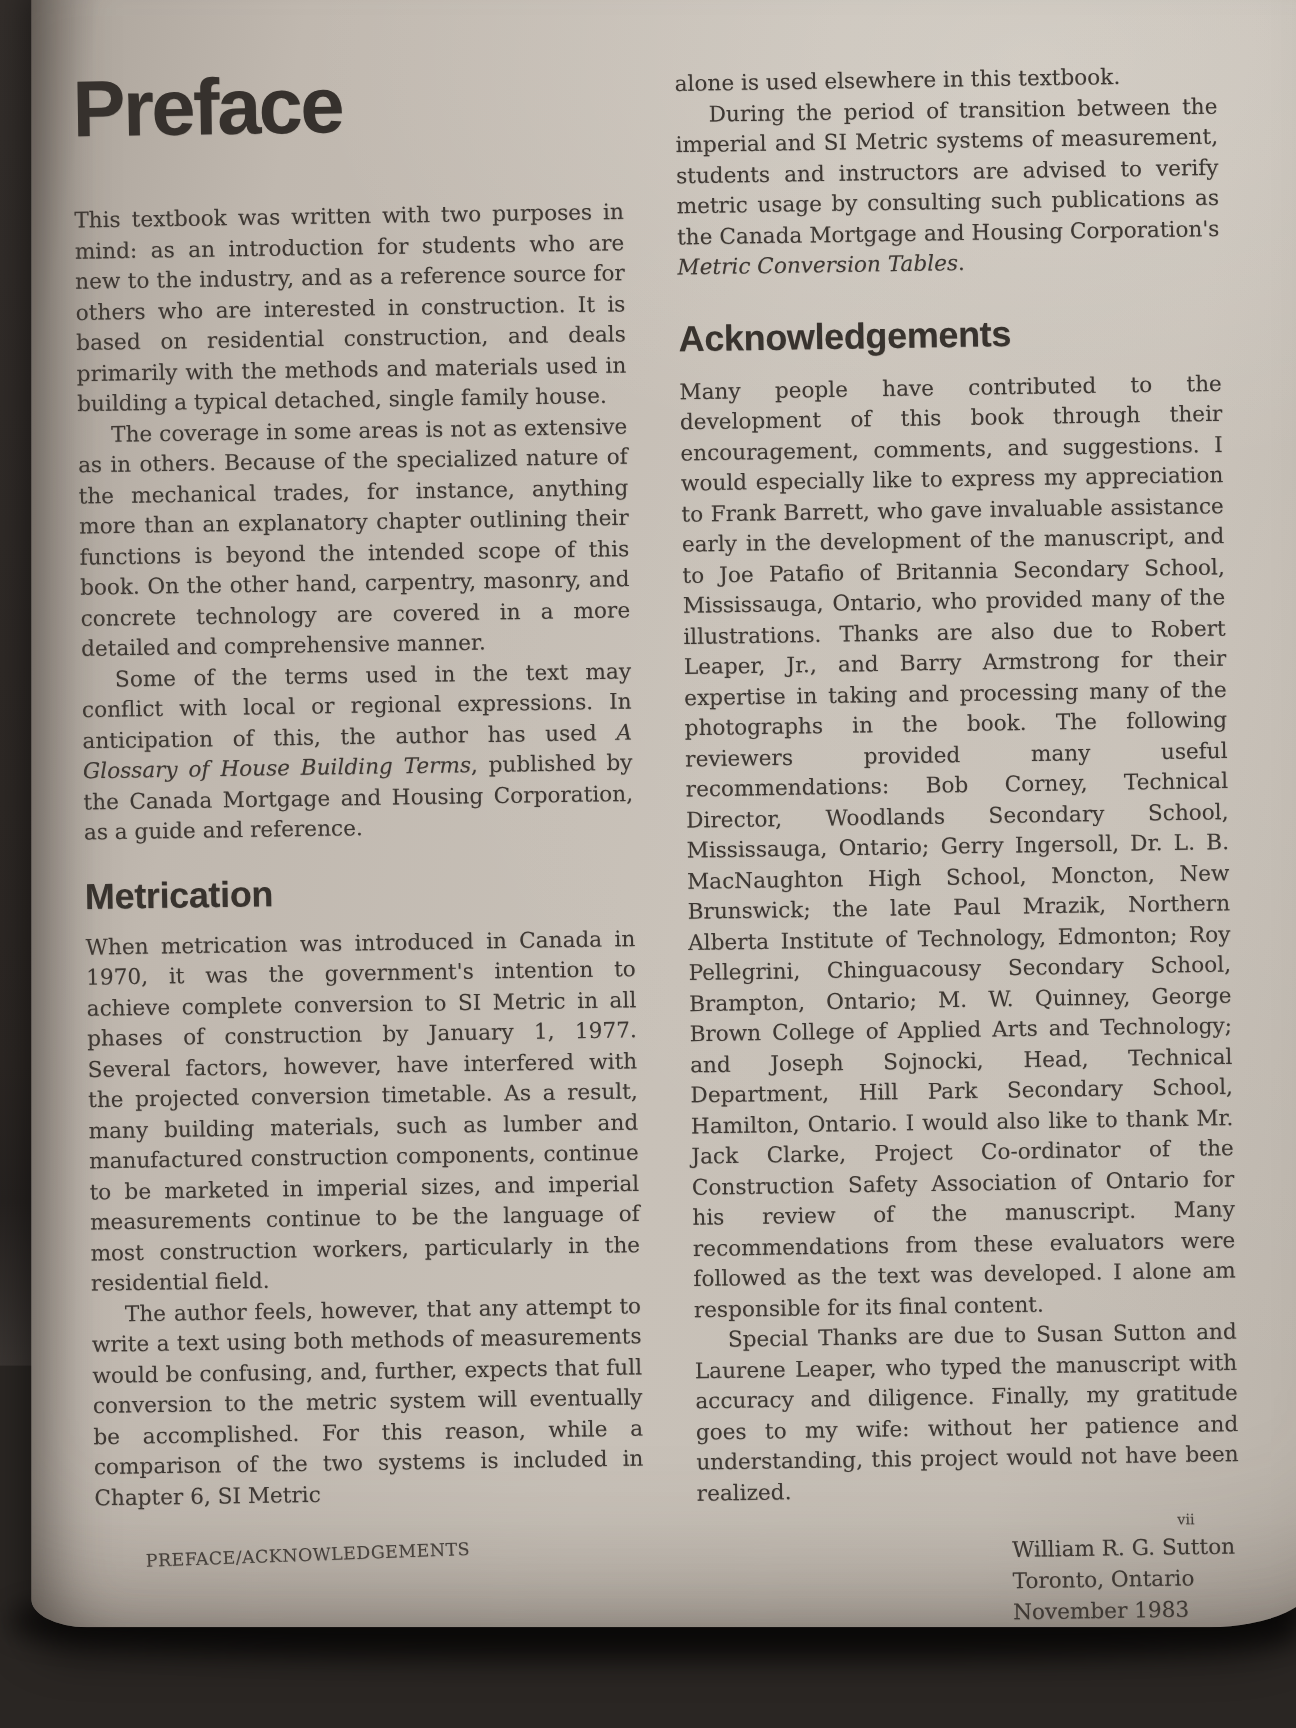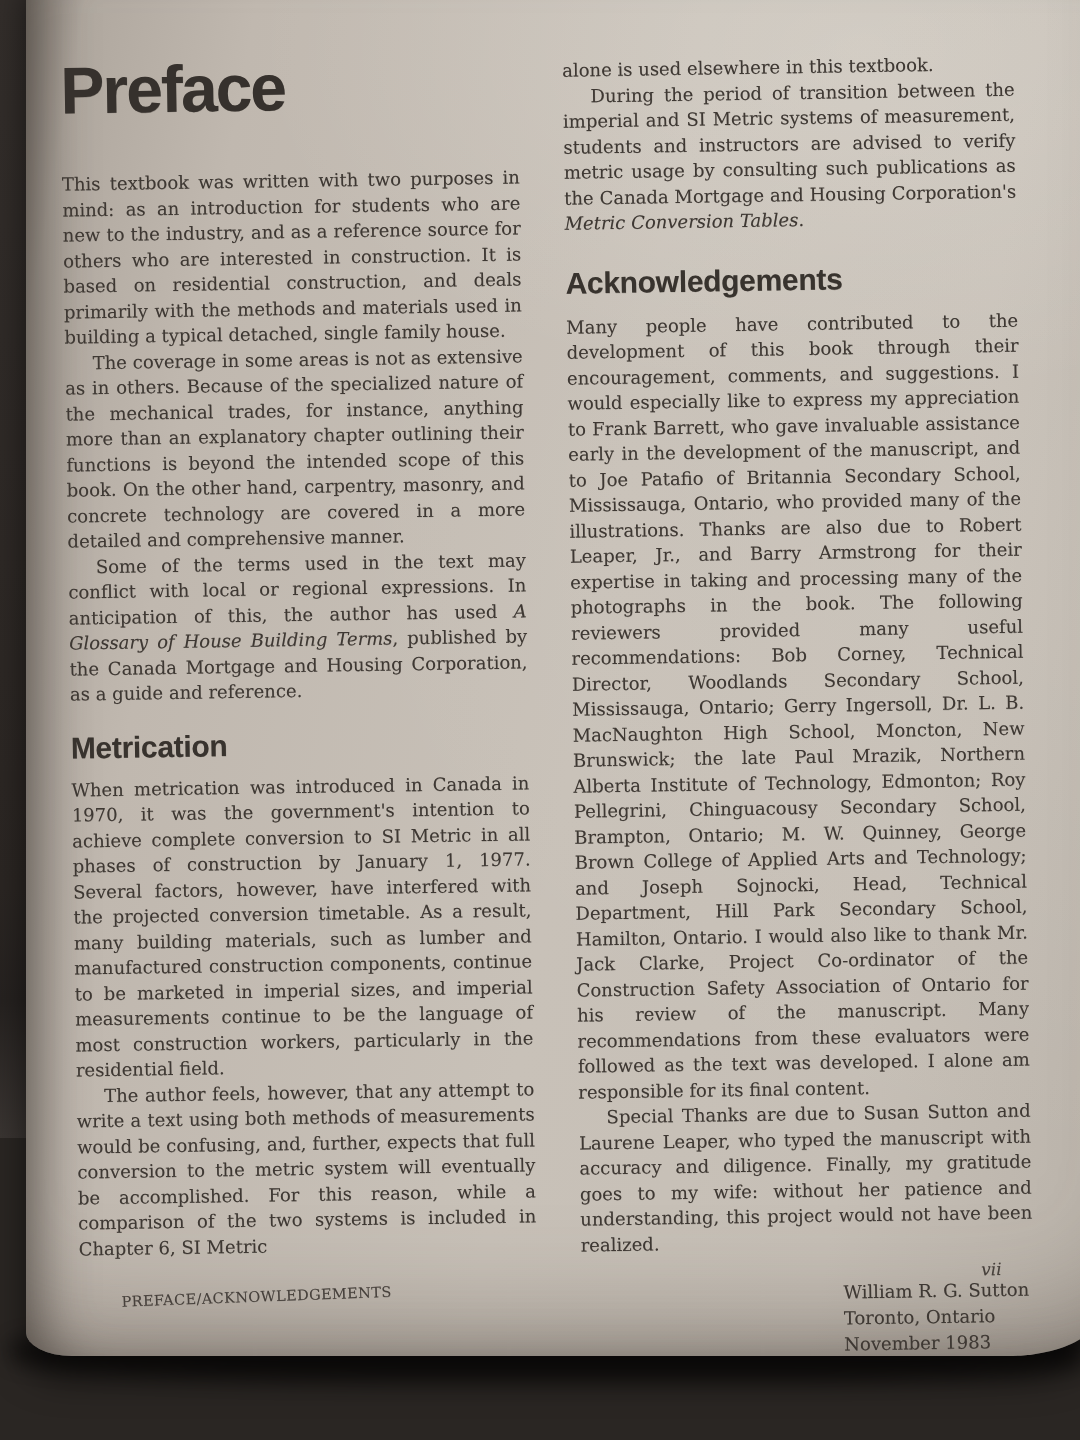--- a/index.html
+++ b/index.html
@@ -60,21 +60,21 @@
   p.noindent{text-indent:0;}
   i{font-style:italic;}
   .signature{margin:26px 0 0 262px;line-height:26px;text-align:left;}
   .footer{
     position:absolute;left:78px;top:1318px;
     font-size:14.5px;letter-spacing:.4px;color:#47413c;
     transform:rotate(-1.2deg);
   }
   .pageno{
     position:absolute;left:938px;top:1300px;
-    font-size:17px;color:#47413c;font-style:italic;
+    font-size:12px;color:#47413c;
   }
 </style>
 </head>
 <body>
 
 <div class="photo">
   <div class="under-sliver"></div>
   <div class="shadow-band"></div>
 
   <div class="page">

